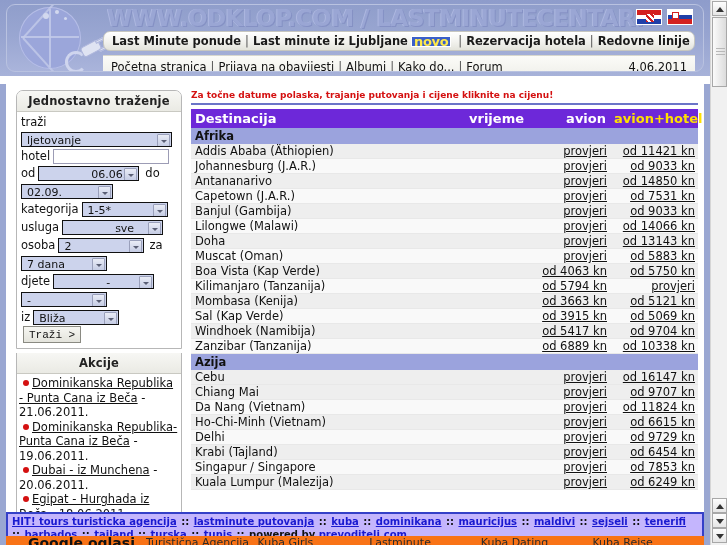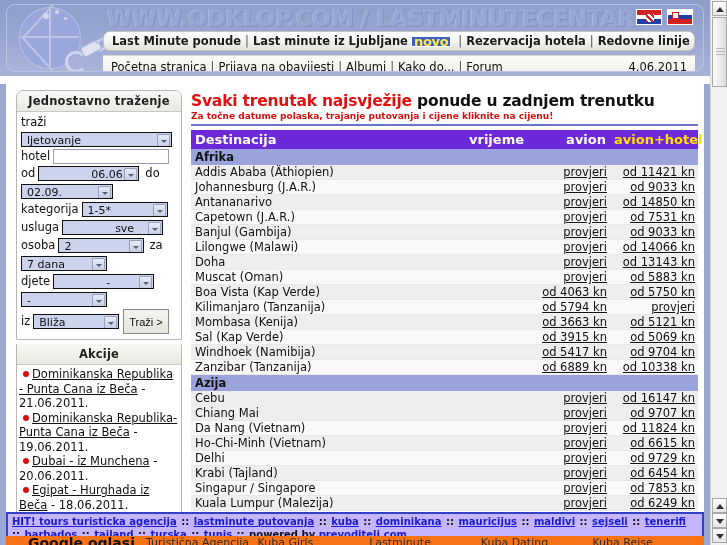--- a/index.html
+++ b/index.html
@@ -324,26 +324,26 @@
     font-family: "DejaVu Sans", "Liberation Sans", sans-serif;
     font-size: 11px;
     height: 15px;
     border: 1px solid #9c9cb5;
     background: #ffffff;
     padding: 0 3px;
     color: #111;
     outline: none;
   }
   .btn-trazi {
-    font-family: Liberation Sans, sans-serif;
+    font-family: Liberation Mono, monospace;
     font-size: 11px;
     color: #111;
     background: linear-gradient(to bottom, #f6f6f2 0%, #e4e4dc 100%);
     border: 1px solid #8a8a82;
-    height: 25px;
+    height: 17px;
     padding: 0 5px;
     cursor: pointer;
     margin-left: 2px;
   }
 
   .panel2 { margin-top: 4px; border-radius: 0; border-top: 0; }
   .akcije-list {
     font-size: 11.5px;
     line-height: 14.5px;
     color: #111;
@@ -741,23 +741,20 @@
             <div class="akcije-item">
               <span class="bullet"></span><a>Egipat - Sharm El Sheikh iz Beča</a><span> - 18.06.2011.</span>
             </div>
 
           </div>
         </div>
 
       </div>
 
       <div class="main">
-        <div class="h1">
-          <span class="red">Svaki trenutak najsvježije</span><span> ponude u zadnjem trenutku</span>
-        </div>
         <div class="sub">Za točne datume polaska, trajanje putovanja i cijene kliknite na cijenu!</div>
         <div class="hrule"></div>
 
         <table class="deals">
           <thead>
             <tr>
               <th>Destinacija</th>
               <th class="c-vrijeme">vrijeme</th>
               <th class="c-avion">avion</th>
               <th class="c-ah">avion+hotel</th>

